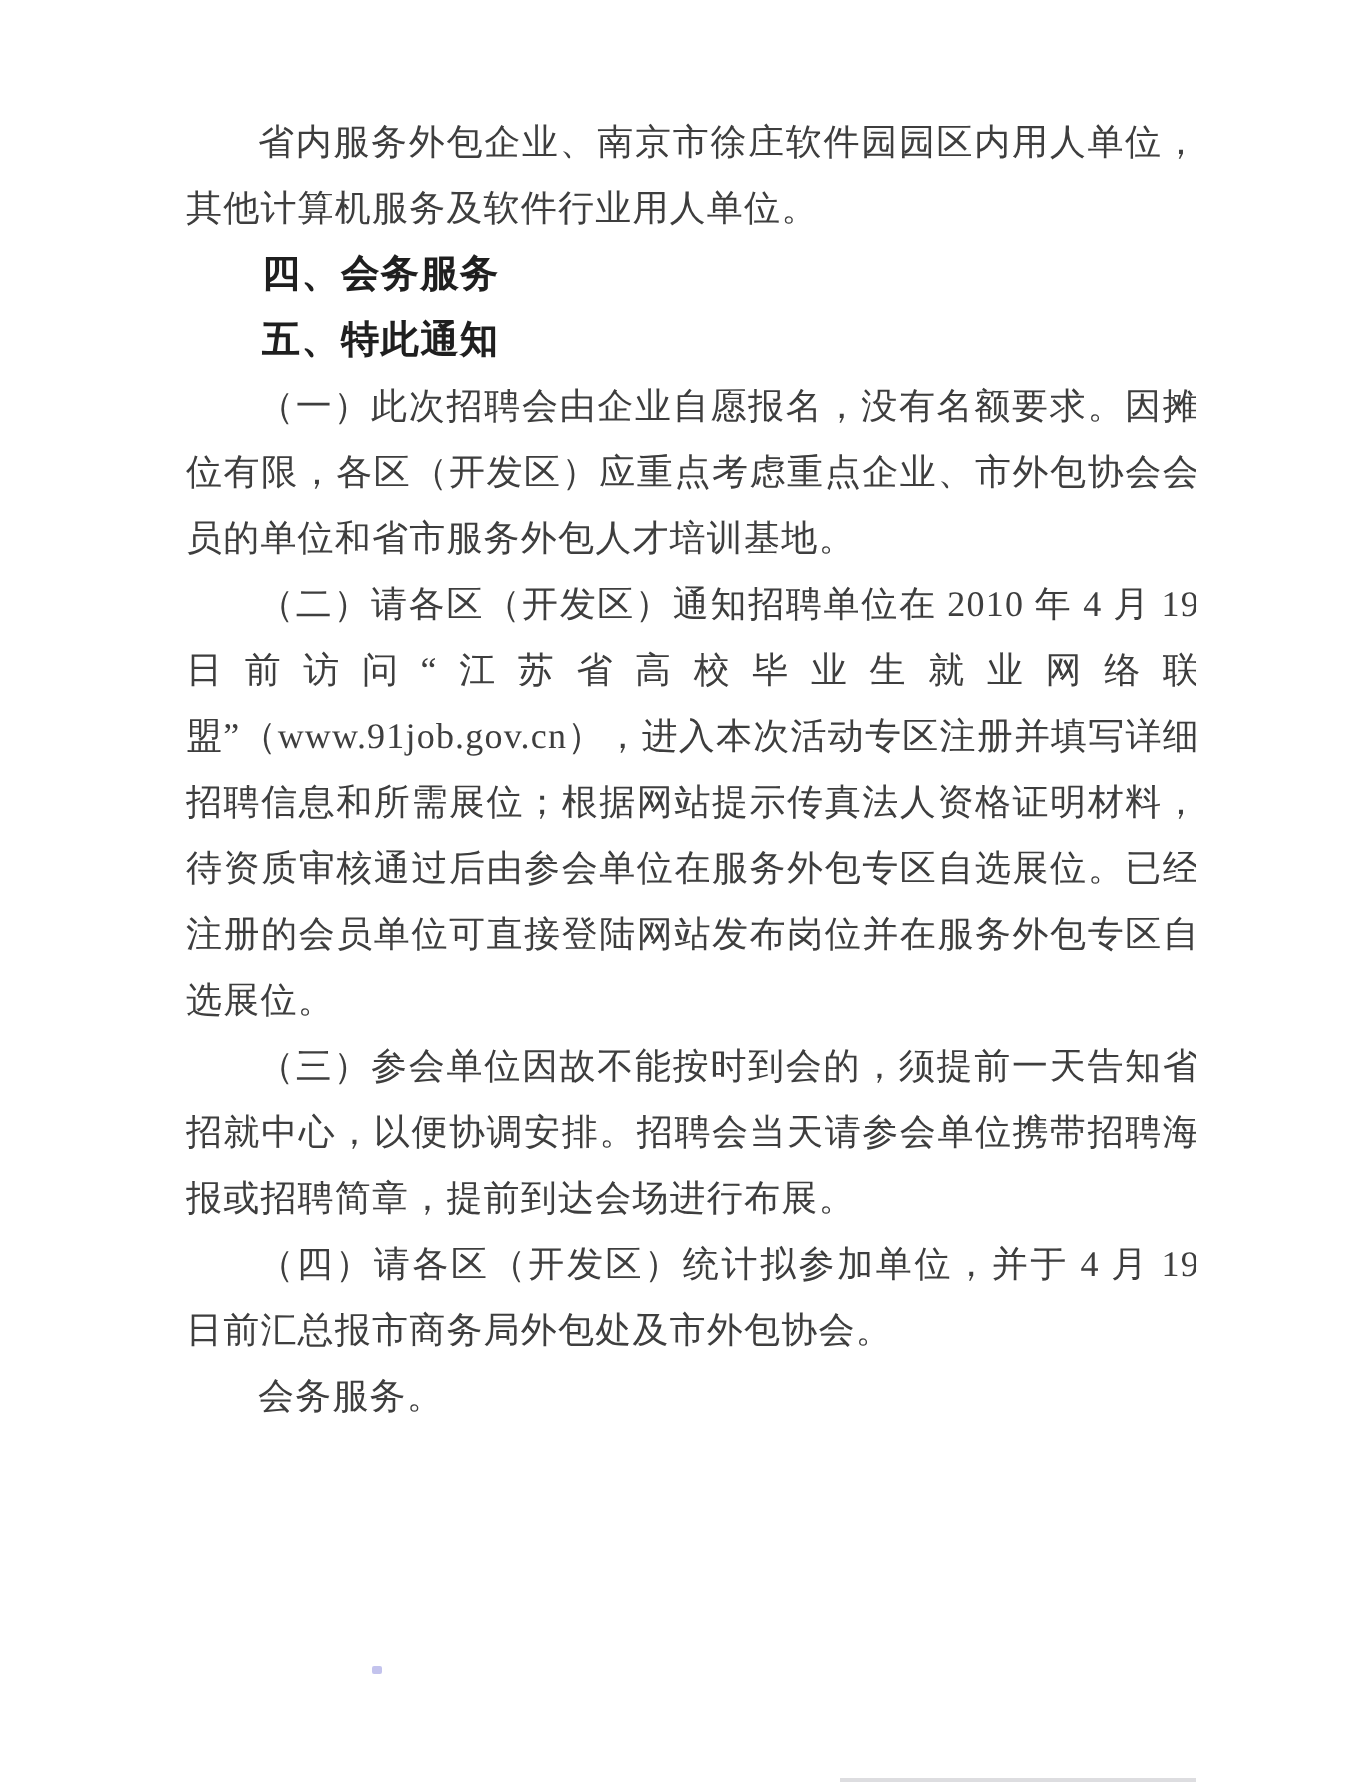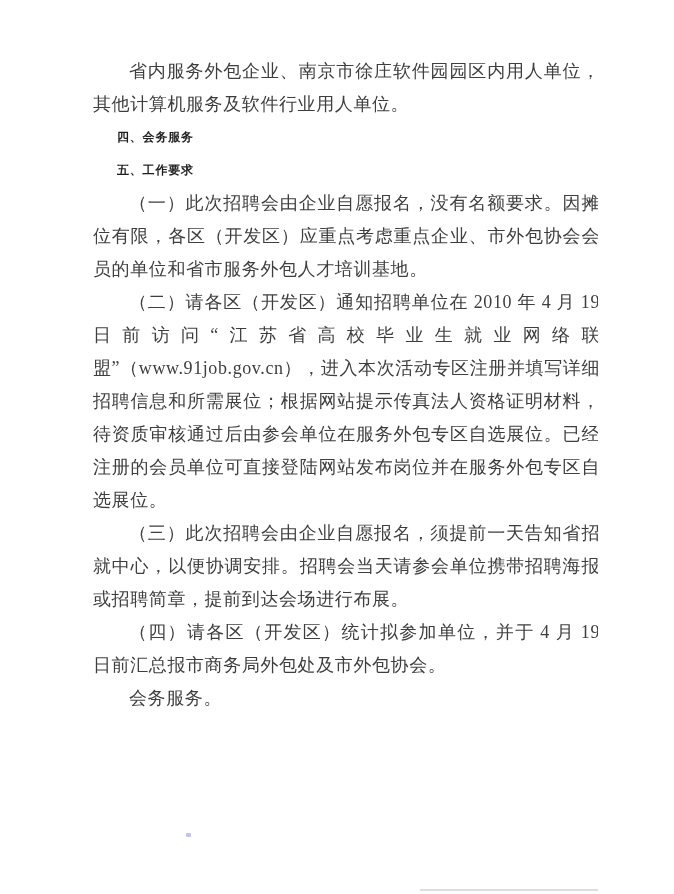--- a/index.html
+++ b/index.html
@@ -25,21 +25,21 @@
     letter-spacing:0.6px;
     color:var(--body-text);
     text-align:justify;
     text-justify:inter-character;
   }
   .content p{margin:0;text-indent:2em;}
   .para{font-weight:400;}
   .heading{
     font-family:"Liberation Sans","DejaVu Sans",sans-serif;
     font-weight:700;
-    font-size:12px;
+    font-size:19px;
     color:var(--heading-text);
     letter-spacing:0.8px;
   }
   .edge-right{
     position:absolute;
     left:663px;top:25px;
     width:2px;height:869px;
     background:var(--edge);
   }
   .edge-bottom{
@@ -58,23 +58,23 @@
     border-radius:1px;
   }
 </style>
 </head>
 <body>
 
 <div class="page">
   <div class="content">
     <p class="para">省内服务外包企业、南京市徐庄软件园园区内用人单位，其他计算机服务及软件行业用人单位。</p>
     <p class="heading">四、会务服务</p>
-    <p class="heading">五、工作要求</p>
+    <p class="heading">五、特此通知</p>
     <p class="para">（一）此次招聘会由企业自愿报名，没有名额要求。因摊位有限，各区（开发区）应重点考虑重点企业、市外包协会会员的单位和省市服务外包人才培训基地。</p>
     <p class="para">（二）请各区（开发区）通知招聘单位在 2010 年 4 月 19 日前访问“江苏省高校毕业生就业网络联盟”（www.91job.gov.cn），进入本次活动专区注册并填写详细招聘信息和所需展位；根据网站提示传真法人资格证明材料，待资质审核通过后由参会单位在服务外包专区自选展位。已经注册的会员单位可直接登陆网站发布岗位并在服务外包专区自选展位。</p>
-    <p class="para">（三）此次招聘会由企业自愿报名，须提前一天告知省招就中心，以便协调安排。招聘会当天请参会单位携带招聘海报或招聘简章，提前到达会场进行布展。</p>
+    <p class="para">（三）参会单位因故不能按时到会的，须提前一天告知省招就中心，以便协调安排。招聘会当天请参会单位携带招聘海报或招聘简章，提前到达会场进行布展。</p>
     <p class="para">（四）请各区（开发区）统计拟参加单位，并于 4 月 19 日前汇总报市商务局外包处及市外包协会。</p>
     <p class="para">会务服务。</p>
   </div>
   <div class="edge-right"></div>
   <div class="edge-bottom"></div>
   <div class="speck"></div>
 </div>
 
 </body></html>

